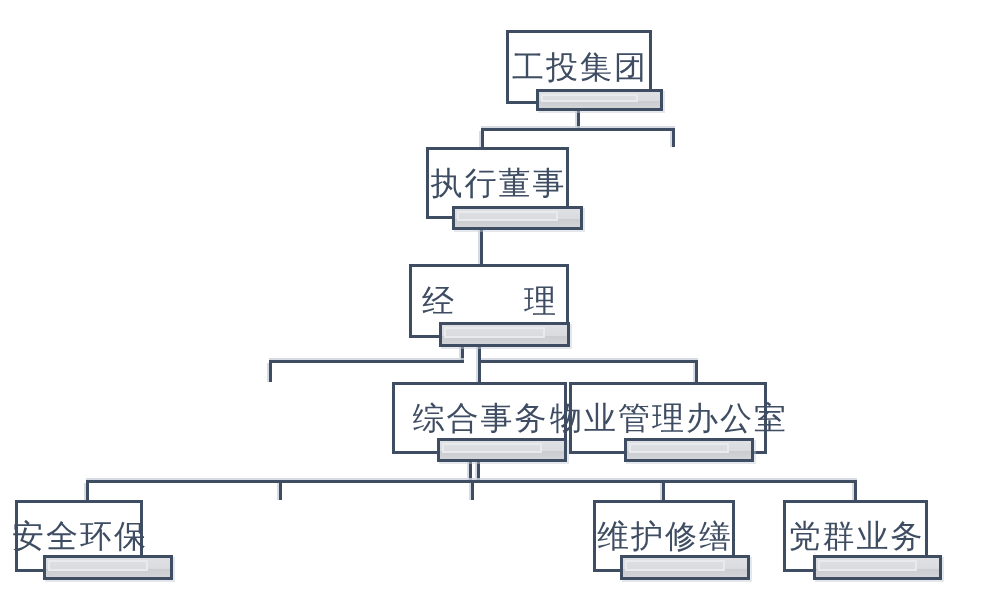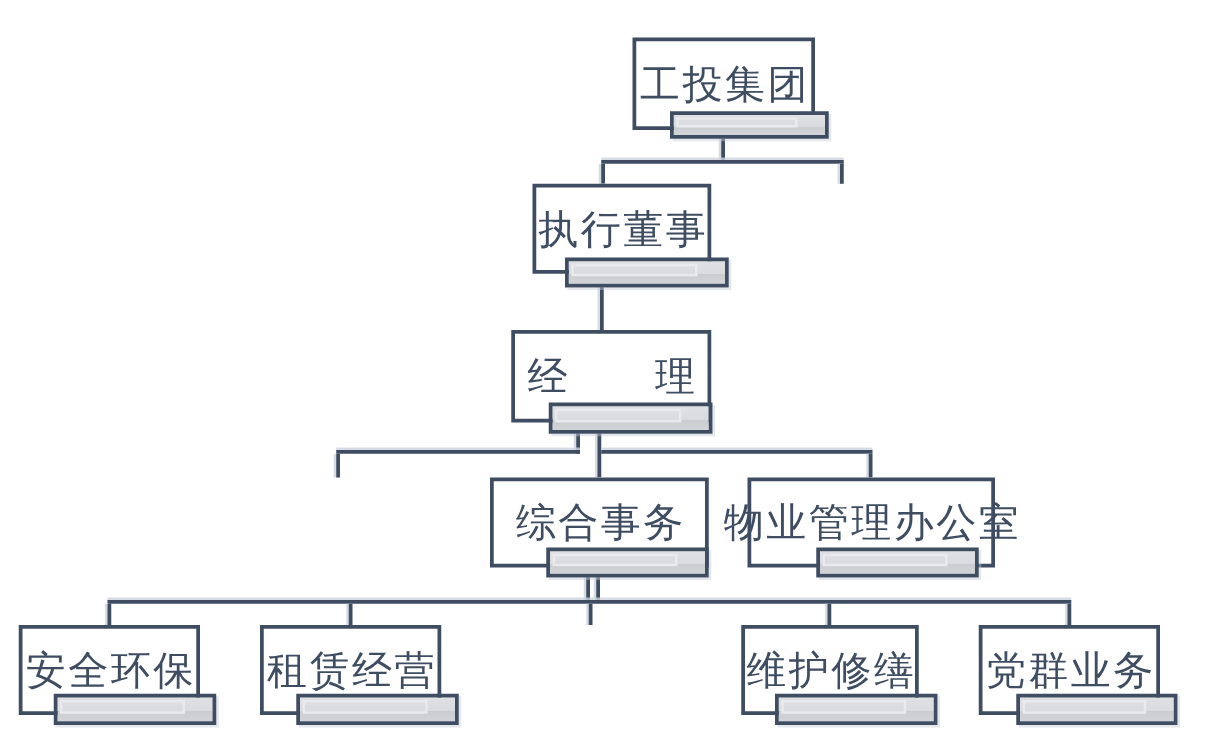--- a/index.html
+++ b/index.html
@@ -111,46 +111,38 @@
 
   <div class="node" style="left:392px;top:382px;width:175px;height:72px">
     <div class="bar" style="left:45px;top:56px;width:130px;height:24px">
         <i class="hl"></i>
       </div>
     <div class="box">
       <span class="label">综合事务</span>
     </div>
   </div>
 
-  <div class="node" style="left:598px;top:382px;width:198px;height:72px">
+  <div class="node" style="left:569px;top:382px;width:198px;height:72px">
     <div class="bar" style="left:55px;top:56px;width:130px;height:24px">
         <i class="hl"></i>
       </div>
     <div class="box">
       <span class="label">物业管理办公室</span>
     </div>
   </div>
 
-  <div class="node" style="left:15px;top:500px;width:145px;height:72px">
+  <div class="node" style="left:15px;top:500px;width:128px;height:72px">
     <div class="bar" style="left:28px;top:55px;width:130px;height:25px">
         <i class="hl"></i>
       </div>
     <div class="box">
       <span class="label">安全环保</span>
     </div>
   </div>
 
-  <div class="node" style="left:208px;top:500px;width:145px;height:72px">
-    <div class="bar" style="left:29px;top:55px;width:130px;height:25px">
-        <i class="hl"></i>
-      </div>
-    <div class="box">
-      <span class="label">租赁经营</span>
-    </div>
-  </div>
 
 
   <div class="node" style="left:593px;top:500px;width:142px;height:72px">
     <div class="bar" style="left:27px;top:55px;width:130px;height:25px">
         <i class="hl"></i>
       </div>
     <div class="box">
       <span class="label">维护修缮</span>
     </div>
   </div>

